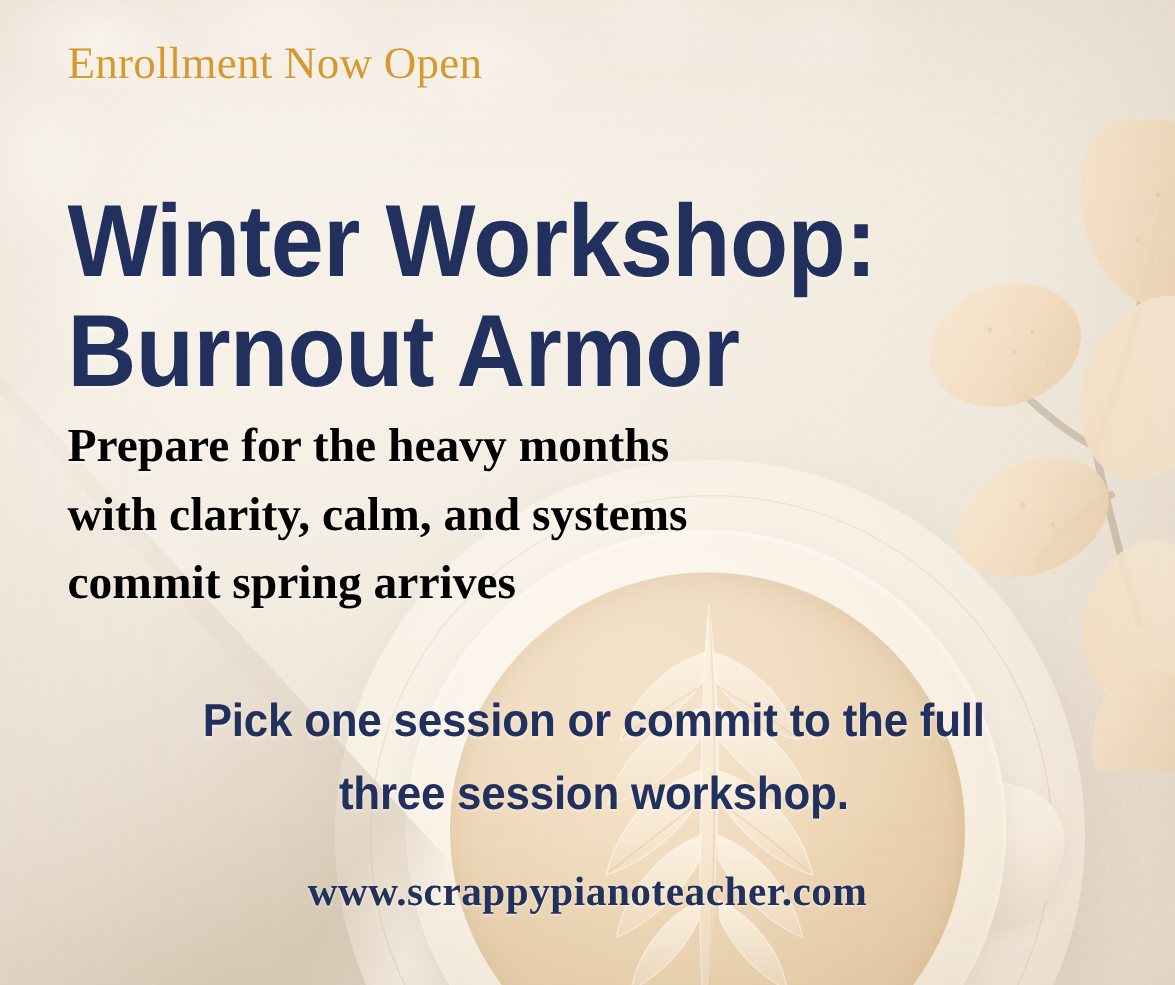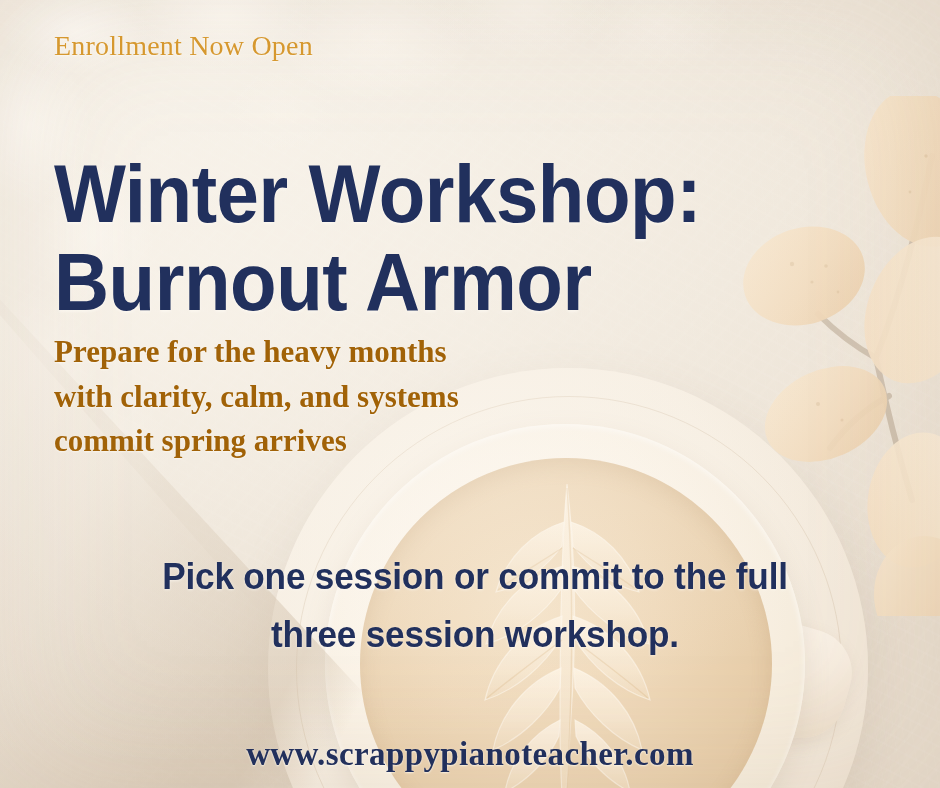--- a/index.html
+++ b/index.html
@@ -164,21 +164,21 @@
   .content {
     position: absolute;
     inset: 0;
   }
 
   .eyebrow {
     position: absolute;
     left: 54px;
     top: 32px;
     font-family: "Liberation Serif", "DejaVu Serif", serif;
-    font-size: 28px;
+    font-size: 36px;
     line-height: 1.0;
     letter-spacing: .2px;
     color: #d6982f;
     text-shadow: 0 1px 2px rgba(255,252,245,.85);
     white-space: nowrap;
   }
 
   .headline {
     position: absolute;
     left: 54px;
@@ -196,23 +196,23 @@
   }
   .headline .hl-line { display: block; white-space: nowrap; }
 
   .subcopy {
     position: absolute;
     left: 54px;
     top: 330px;
     width: 620px;
     font-family: "Liberation Serif", "DejaVu Serif", serif;
     font-weight: 700;
-    font-size: 31px;
+    font-size: 38px;
     line-height: 1.44;
-    color: #a16207;
+    color: #000000;
     text-shadow: 0 1px 2px rgba(255,252,246,.7);
   }
   .subcopy .sc-line { display: block; white-space: nowrap; }
 
   .cta {
     position: absolute;
     left: 80px;
     top: 548px;
     width: 790px;
     text-align: center;
@@ -225,21 +225,21 @@
     transform: scaleX(.95);
     transform-origin: center top;
     text-shadow: 0 1px 3px rgba(255,252,246,.6);
   }
   .cta .cta-line { display: block; white-space: nowrap; }
 
   .weburl {
     position: absolute;
     left: 0;
     right: 0;
-    top: 736px;
+    top: 696px;
     text-align: center;
     font-family: "Liberation Serif", "DejaVu Serif", serif;
     font-weight: 700;
     font-size: 33px;
     letter-spacing: .4px;
     color: #22305c;
     text-shadow: 0 1px 2px rgba(255,252,246,.75);
   }
 </style>
 </head>

